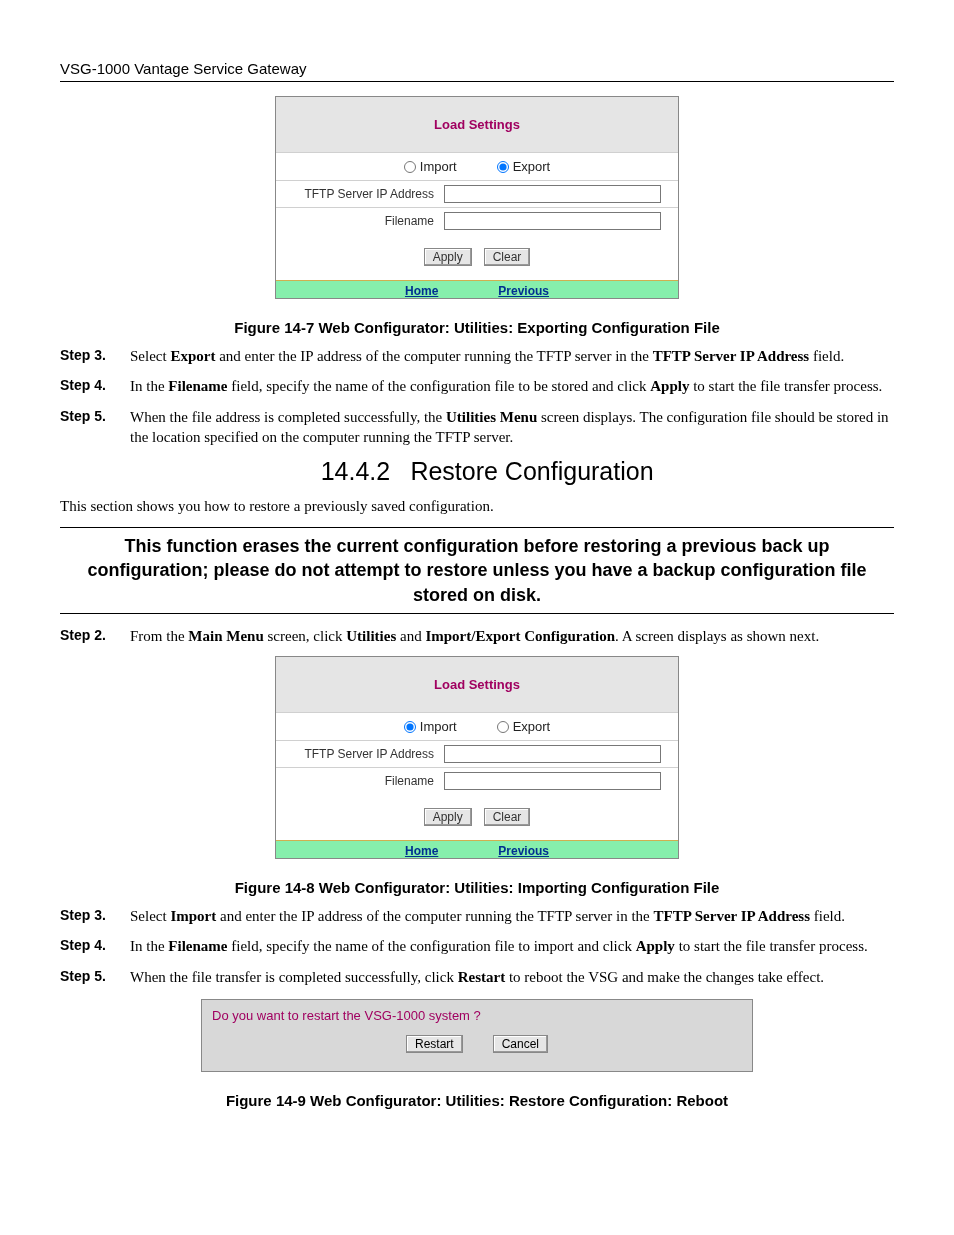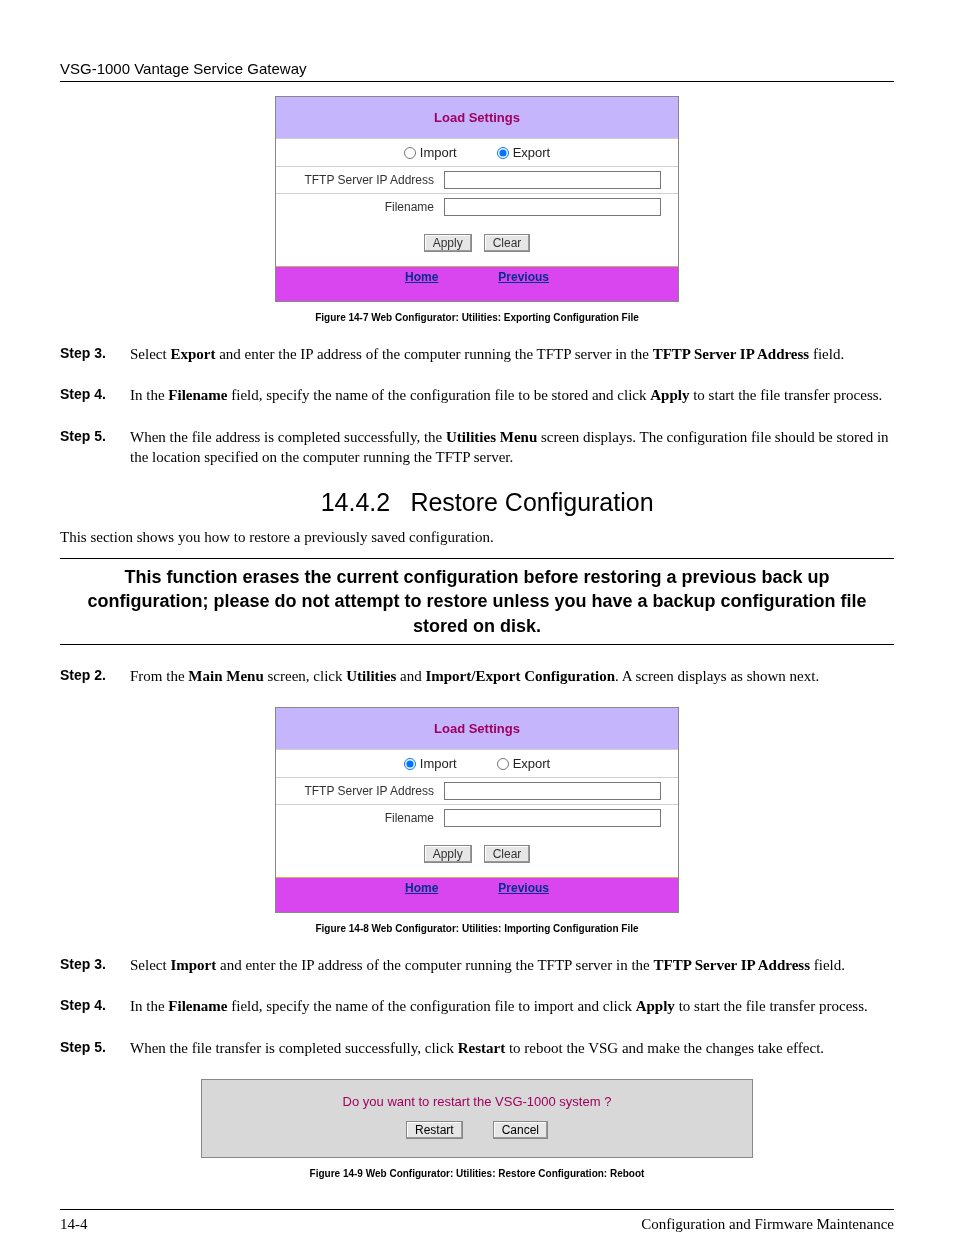--- a/index.html
+++ b/index.html
@@ -23,27 +23,27 @@
   .cfg-panel{
     border:1px solid #888;
     width:402px;
     margin:0 auto 8px;
     font-family:Arial, Helvetica, sans-serif;
     font-size:12px;
     color:#333;
     background:#fff;
   }
   .cfg-title{
-    background:#c4b5fd;
+    background:#e5e5e5;
     color:#a00060;
     font-family:Arial, Helvetica, sans-serif;
     font-size:13px;
     font-weight:bold;
     text-align:center;
-    padding:13px 0;
+    padding:20px 0;
   }
   .cfg-row{
     display:flex;
     align-items:center;
     gap:10px;
     padding:4px 8px;
     border-top:1px solid #d0d0d0;
   }
   .cfg-row:first-child{ border-top:none; }
   .radio-row{
@@ -85,41 +85,41 @@
     font-size:12px;
     background:#e6e6e6;
     border:1px solid #888;
     padding:1px 8px;
     box-shadow:inset -1px -1px #999, inset 1px 1px #fff;
   }
   .nav-row{
     display:flex;
     justify-content:center;
     gap:60px;
-    background:#d946ef;
-    padding:3px 0 17px;
+    background:#86efac;
+    padding:3px 0 0;
     font-family:Arial, Helvetica, sans-serif;
     font-size:12px;
     border-top:1px solid #d0b050;
   }
   .nav-link{
     color:#003090;
     font-weight:bold;
     text-decoration:underline;
   }
   .fig-caption{
     font-family:Arial, Helvetica, sans-serif;
     font-weight:bold;
     text-align:center;
-    margin:10px 0 8px;
-    font-size:10px;
+    margin:20px 0 8px;
+    font-size:15px;
   }
   .step-row{
     display:flex;
-    margin:21px 0;
+    margin:10px 0;
     line-height:1.35;
   }
   .step-label{
     font-family:Arial, Helvetica, sans-serif;
     font-weight:bold;
     width:70px;
     flex:none;
     font-size:14px;
   }
   .step-text{flex:1;}
@@ -142,23 +142,23 @@
     padding:6px 6px;
     margin:0 0 12px;
     line-height:1.35;
     font-size:18px;
   }
   .restart-panel{
     width:530px;
     margin:12px auto 8px;
     background:#d8d8d8;
     border:1px solid #888;
-    padding:14px 10px 18px;
-    font-family:Arial, Helvetica, sans-serif;
-    text-align:center;
+    padding:8px 10px 18px;
+    font-family:Arial, Helvetica, sans-serif;
+    text-align:left;
   }
   .restart-q{
     color:#a00060;
     font-size:13px;
     margin-bottom:12px;
   }
   .restart-btns{
     display:flex;
     justify-content:center;
     gap:30px;
@@ -284,18 +284,14 @@
   <div class="restart-panel">
     <div class="restart-q">Do you want to restart the VSG-1000 system ?</div>
     <div class="restart-btns">
       <div class="btn">Restart</div>
       <div class="btn">Cancel</div>
     </div>
   </div>
 
   <div class="fig-caption">Figure 14-9 Web Configurator: Utilities: Restore Configuration: Reboot</div>
 
-  <div class="footer">
-    <span>14-4</span>
-    <span>Configuration and Firmware Maintenance</span>
-  </div>
 
 </div>
 
 </body></html>

